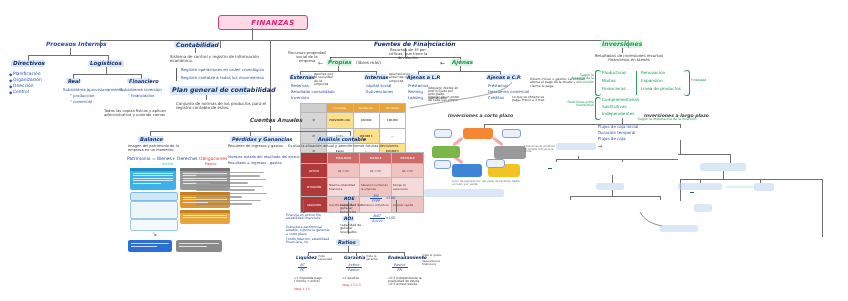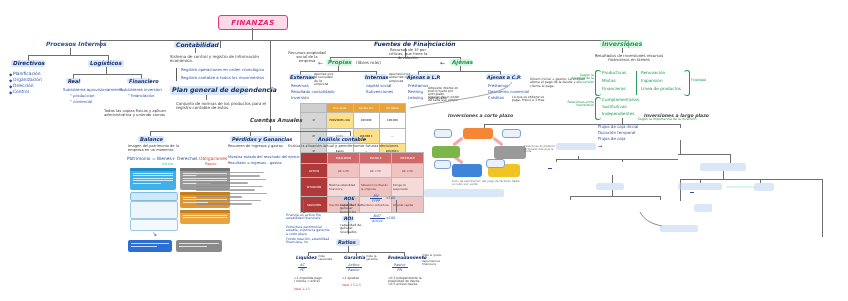--- a/index.html
+++ b/index.html
@@ -64,21 +64,21 @@
   .fx{position:absolute;font-style:italic;}
   .frac{display:inline-block;text-align:center;vertical-align:middle;}
   .frac .num{display:block;border-bottom:1px solid currentColor;padding:0 2px;}
   .frac .den{display:block;padding:0 2px;}
 </style>
 </head>
 <body>
 
 <div id="canvas">
 
-  <div class="chip" style="left:218px;top:15px;width:68px;height:13px;">
+  <div class="chip" style="left:218px;top:15px;width:68px;height:13px;padding-left:20px;">
     <span style="font-size:7px;">FINANZAS</span>
   </div>
 
   <div class="ln lv" style="left:252px;top:28px;height:12px;"></div>
   <div class="ln lh" style="left:100px;top:40px;width:528px;"></div>
   <div class="ln lv" style="left:100px;top:40px;height:8px;"></div>
   <div class="ln lv" style="left:220px;top:40px;height:8px;"></div>
   <div class="ln lv" style="left:428px;top:40px;height:8px;"></div>
   <div class="ln lv" style="left:628px;top:40px;height:8px;"></div>
   <div class="ln lv" style="left:270px;top:40px;height:83px;"></div>
@@ -122,21 +122,21 @@
 
   <div class="hl hl-blue" style="left:174px;top:41px;width:42px;height:7px;"></div>
   <div class="n ttl c-dblue" style="left:176px;top:42px;font-size:6px;">Contabilidad</div>
   <div class="ln lv" style="left:195px;top:48px;height:5px;"></div>
   <div class="n c-ink" style="left:170px;top:55px;font-size:4px;width:98px;white-space:normal;">Sistema de control y registro de información económica.</div>
   <div class="ln lv" style="left:176px;top:68px;height:13px;background:#5a5a5a;"></div>
   <div class="n c-blue" style="left:181px;top:68px;font-size:3.9px;">Registra operaciones en orden cronológico</div>
   <div class="n c-blue" style="left:181px;top:76px;font-size:3.9px;">Registra contable a todos los movimientos</div>
 
   <div class="hl hl-blue" style="left:170px;top:86px;width:78px;height:9px;"></div>
-  <div class="n ttl c-dblue" style="left:172px;top:87px;font-size:6.4px;">Plan general de dependencia</div>
+  <div class="n ttl c-dblue" style="left:172px;top:87px;font-size:6.4px;">Plan general de contabilidad</div>
   <div class="ln lv" style="left:206px;top:95px;height:5px;"></div>
   <div class="n c-ink" style="left:176px;top:102px;font-size:4px;width:96px;white-space:normal;">Conjunto de normas de los productos para el registro contable de estos.</div>
 
   <div class="n ttl c-dblue" style="left:374px;top:41px;font-size:6px;">Fuentes de Financiación</div>
   <div class="ln lh" style="left:330px;top:57px;width:130px;"></div>
   <div class="ln lv" style="left:405px;top:48px;height:9px;"></div>
   <div class="ln lv" style="left:330px;top:57px;height:5px;"></div>
   <div class="ln lv" style="left:460px;top:57px;height:5px;"></div>
 
   <div class="n c-ink" style="left:288px;top:51px;font-size:3.8px;width:38px;white-space:normal;text-align:center;">Recursos propiedad social de la empresa</div>

